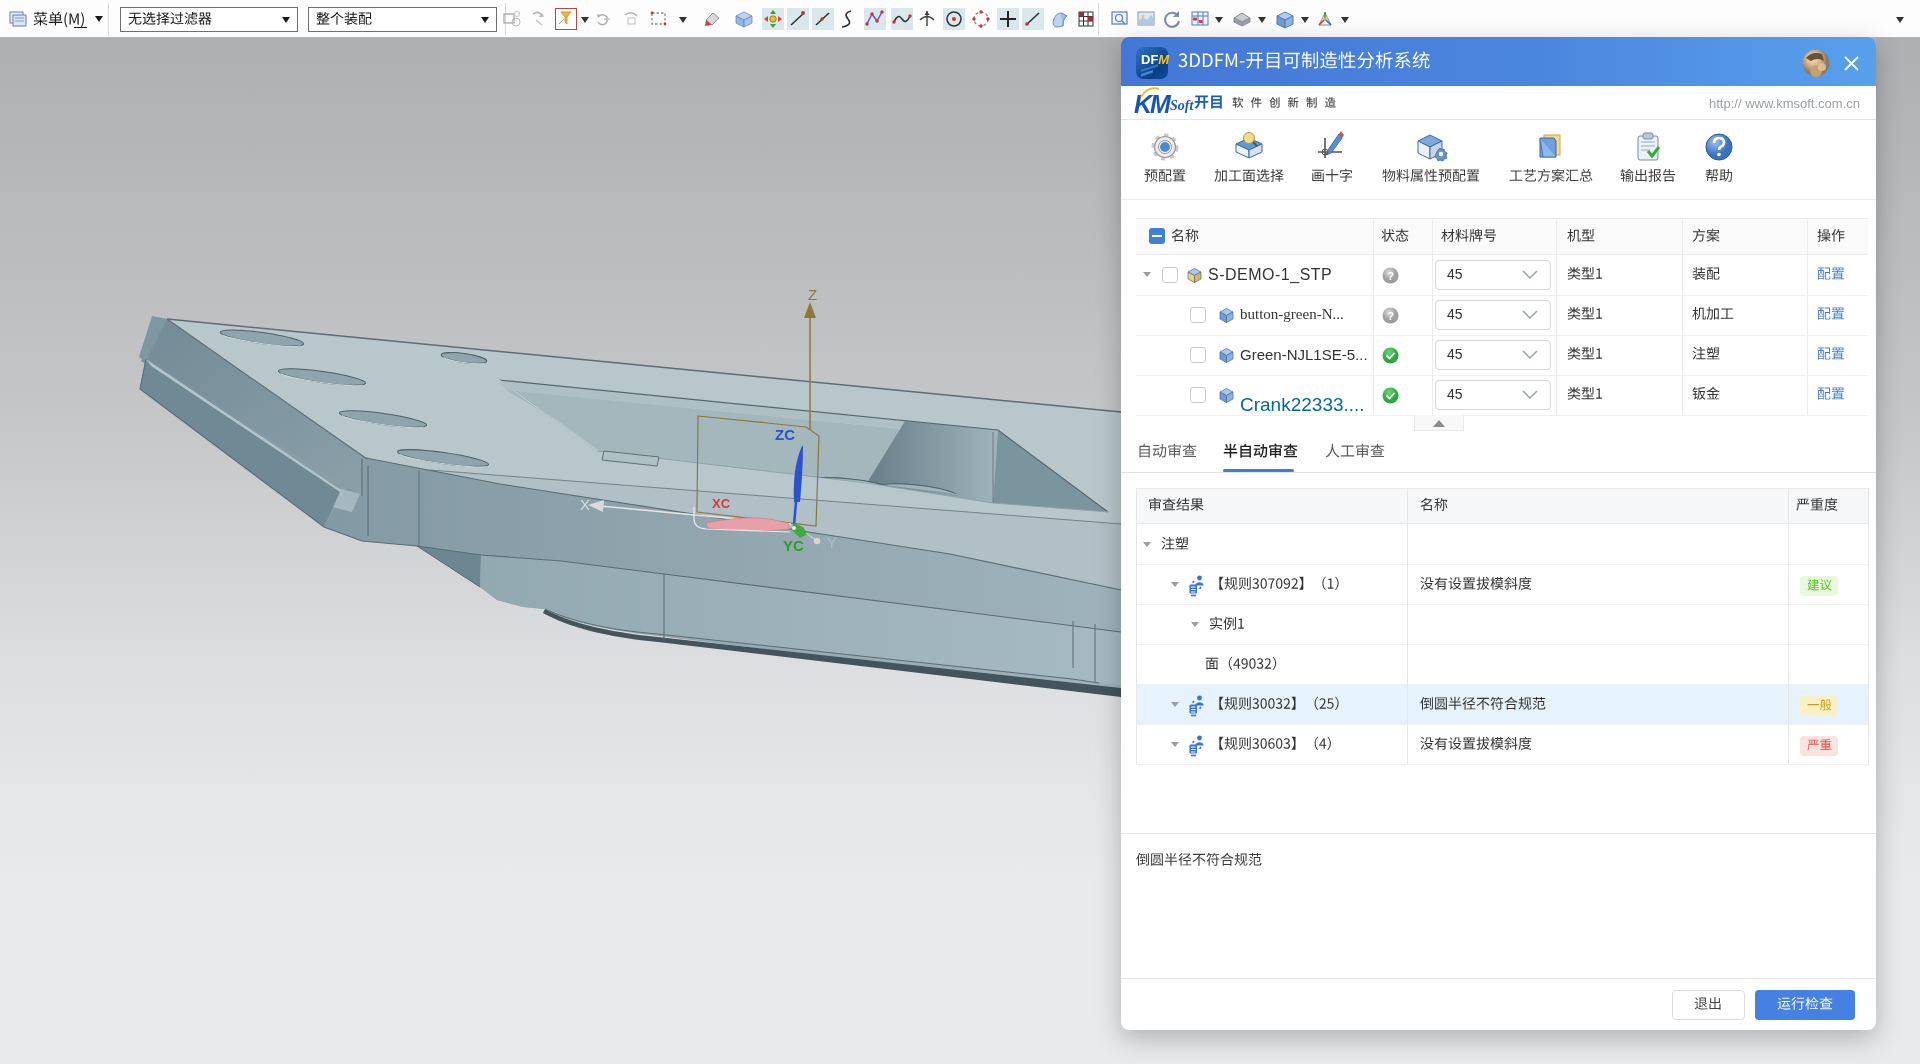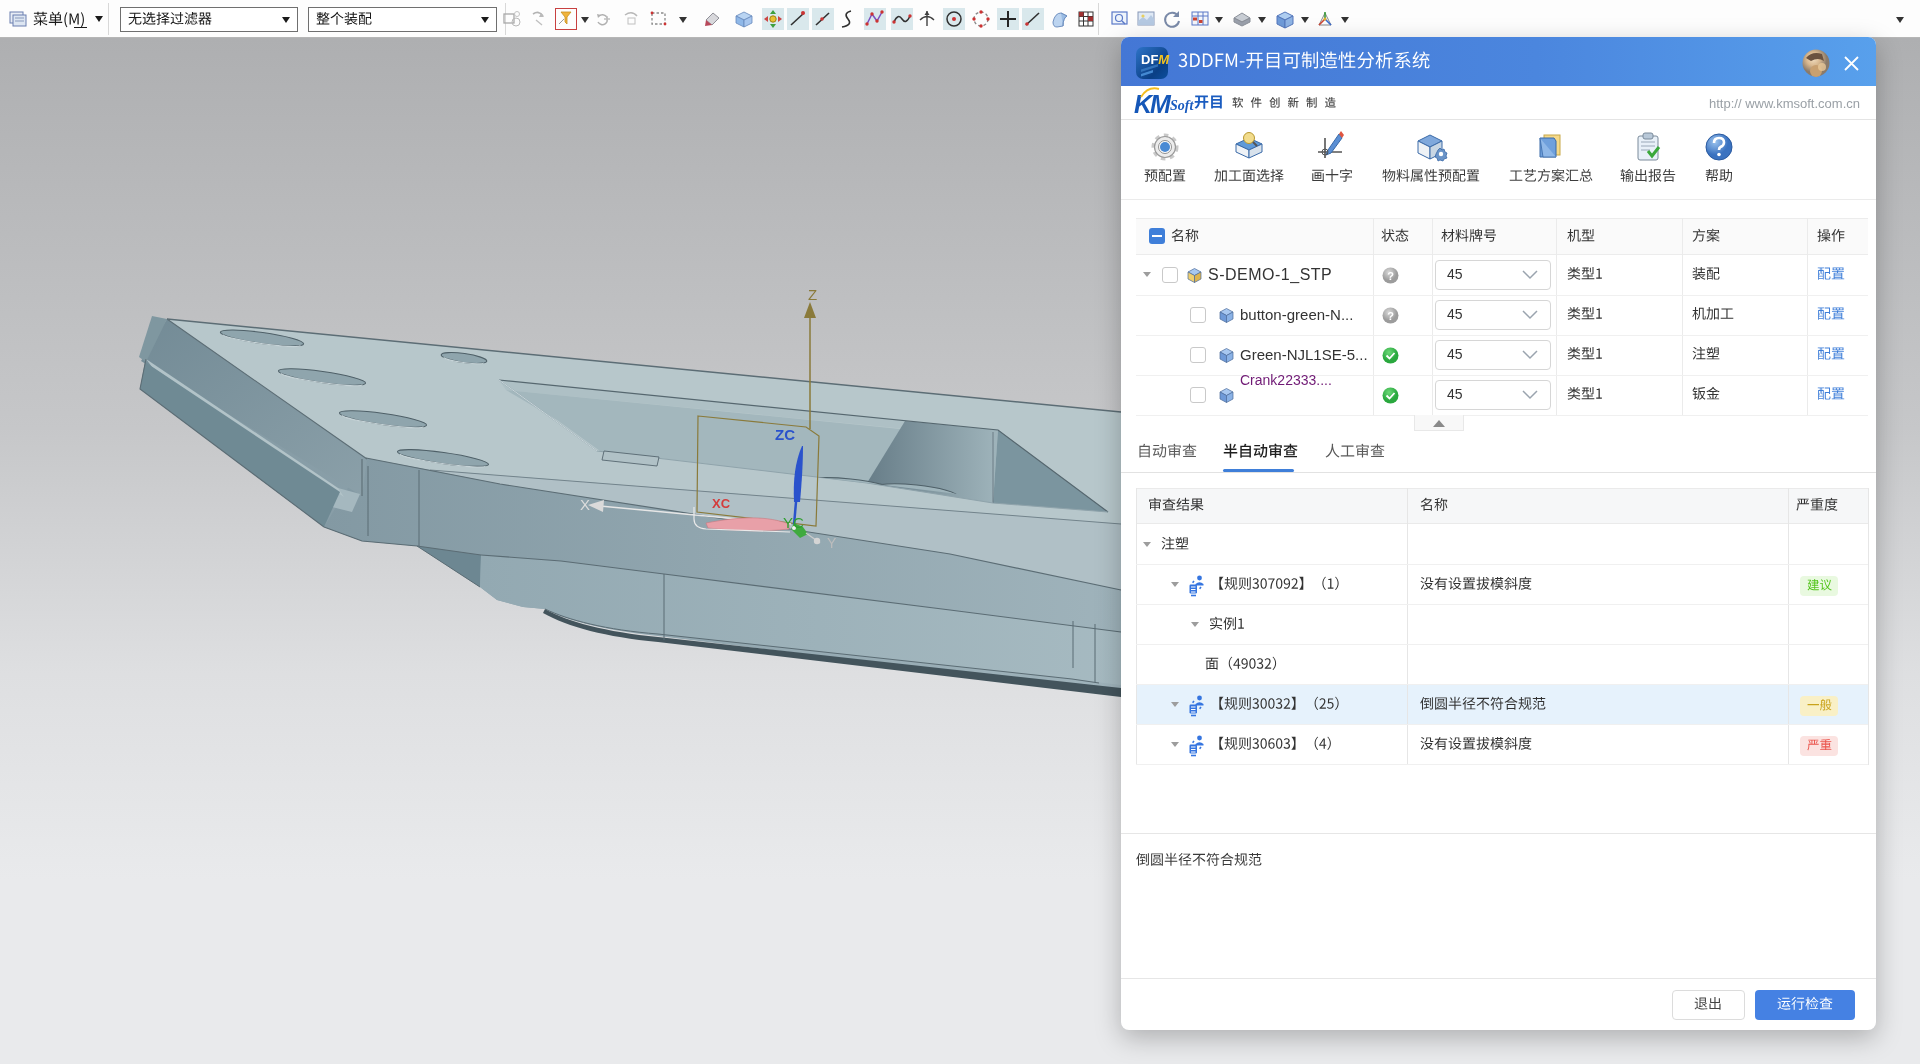--- a/index.html
+++ b/index.html
@@ -277,21 +277,21 @@
     <path d="M794,523 L803,527 L808,534 L800,538 L791,529 Z" fill="#3faa3f"></path>
     <path d="M806,533 L820,543" stroke="#cccccc" stroke-width="1.3"></path>
     <circle cx="817" cy="541" r="3.2" fill="#d4d4d4"></circle>
     <path d="M694,507 L694,519 Q694,528 706,529 L790,532" fill="none" stroke="#e9e9e9" stroke-width="1.2"></path>
     <circle cx="794" cy="528" r="2" fill="#f0f0f0"></circle>
   </svg>
 <div class="abs" style="left:808px;top:286px;color:#8a7a3a;font-size:15px">Z</div>
 <div class="abs" style="left:580px;top:496px;color:#dcdcdc;font-size:15px">X</div>
 <div class="abs" style="left:775px;top:426px;color:#2a52cc;font-size:15px;font-weight:bold">ZC</div>
 <div class="abs" style="left:712px;top:496px;color:#d43c3c;font-size:13px;font-weight:bold">XC</div>
-<div class="abs" style="left:783px;top:514px;color:#2f9e2f;font-size:15px;font-weight:normal">YC</div>
+<div class="abs" style="left:783px;top:537px;color:#2f9e2f;font-size:15px;font-weight:bold">YC</div>
 <div class="abs" style="left:827px;top:535px;color:#bdbdbd;font-size:14px">Y</div>
 <div id="dlg">
     <div id="tbar"></div>
   </div>
 <svg class="t" style="left:1136px;top:47px" width="32" height="32">
     <defs>
       <linearGradient id="dfm" x1="0" y1="0" x2="1" y2="1">
         <stop offset="0" stop-color="#2e74c8"></stop>
         <stop offset=".7" stop-color="#0a3f85"></stop>
         <stop offset="1" stop-color="#0d4f9e"></stop>
@@ -465,21 +465,21 @@
   </svg>
 <svg class="t " style="left:1817.0px;top:268.0px" width="28.0" height="18.2">
     <path transform="translate(0,10.64)" fill="#3f7fd9" d="M7.75 -11.13V-10.12H12.01V-6.72H7.79V-0.64C7.79 0.64 8.19 0.98 9.49 0.98C9.75 0.98 11.55 0.98 11.84 0.98C13.11 0.98 13.42 0.33 13.55 -1.94C13.25 -2.01 12.82 -2.21 12.57 -2.39C12.50 -0.37 12.40 -0.01 11.77 -0.01C11.38 -0.01 9.89 -0.01 9.60 -0.01C8.96 -0.01 8.83 -0.11 8.83 -0.64V-5.71H12.01V-4.76H13.02V-11.13ZM2.00 -2.21H5.88V-0.75H2.00ZM2.00 -2.99V-7.74H2.95V-6.63C2.95 -5.88 2.81 -4.97 2.00 -4.25C2.14 -4.17 2.36 -3.96 2.46 -3.83C3.34 -4.64 3.54 -5.76 3.54 -6.62V-7.74H4.32V-5.09C4.32 -4.42 4.49 -4.29 5.05 -4.29C5.15 -4.29 5.62 -4.29 5.74 -4.29H5.88V-2.99ZM0.79 -11.21V-10.27H2.81V-8.65H1.14V1.06H2.00V0.09H5.88V0.86H6.74V-8.65H5.16V-10.27H7.07V-11.21ZM3.57 -8.65V-10.27H4.39V-8.65ZM4.92 -7.74H5.88V-4.91L5.83 -4.94C5.81 -4.91 5.78 -4.9 5.62 -4.9C5.53 -4.9 5.18 -4.9 5.11 -4.9C4.94 -4.9 4.92 -4.92 4.92 -5.11Z M23.11 -10.47H25.48V-9.21H23.11ZM19.83 -10.47H22.14V-9.21H19.83ZM16.64 -10.47H18.87V-9.21H16.64ZM16.66 -5.97V-0.08H14.79V0.70H27.23V-0.08H25.31V-5.97H20.93L21.12 -6.80H26.90V-7.63H21.28L21.43 -8.44H26.53V-11.22H15.63V-8.44H20.35L20.24 -7.63H14.95V-6.80H20.10L19.93 -5.97ZM17.66 -0.08V-0.95H24.27V-0.08ZM17.66 -3.85H24.27V-3.03H17.66ZM17.66 -4.48V-5.26H24.27V-4.48ZM17.66 -2.40H24.27V-1.58H17.66Z"></path>
   </svg>
 <div class="chk" style="left:1190px;top:307px"></div>
 <svg class="t" style="left:1218px;top:307px" width="17" height="17">
     <path d="M2 5 l6.5 -3.5 6.5 3.5 -6.5 3.5 z" fill="#a8c8f0" stroke="#4a6a9a" stroke-width=".7"></path>
     <path d="M2 5 v7 l6.5 3.5 v-7 z" fill="#6f9ad8" stroke="#4a6a9a" stroke-width=".7"></path>
     <path d="M15 5 v7 l-6.5 3.5 v-7 z" fill="#8ab2e6" stroke="#4a6a9a" stroke-width=".7"></path>
   </svg>
-<div class="abs" style="left:1240px;top:306px;font-size:15px;color:#333;font-family:Liberation Sans, sans-serif">button-green-N...</div>
+<div class="abs" style="left:1240px;top:306px;font-size:15px;color:#333;font-family:Liberation Serif, serif">button-green-N...</div>
 <svg class="t" style="left:1382px;top:307px" width="17" height="17">
     <defs>
       <radialGradient id="q1382" cx=".4" cy=".3">
         <stop offset="0" stop-color="#d8d8d8"></stop>
         <stop offset="1" stop-color="#9c9c9c"></stop>
       </radialGradient>
     </defs>
     <circle cx="8.5" cy="8.5" r="8" fill="url(#q1382)"></circle>
     <text x="8.5" y="12.5" text-anchor="middle" font-size="11" font-weight="bold" fill="#fff" font-family="Liberation Sans">?</text>
   </svg>
@@ -527,21 +527,21 @@
   </svg>
 <svg class="t " style="left:1817.0px;top:348.0px" width="28.0" height="18.2">
     <path transform="translate(0,10.64)" fill="#3f7fd9" d="M7.75 -11.13V-10.12H12.01V-6.72H7.79V-0.64C7.79 0.64 8.19 0.98 9.49 0.98C9.75 0.98 11.55 0.98 11.84 0.98C13.11 0.98 13.42 0.33 13.55 -1.94C13.25 -2.01 12.82 -2.21 12.57 -2.39C12.50 -0.37 12.40 -0.01 11.77 -0.01C11.38 -0.01 9.89 -0.01 9.60 -0.01C8.96 -0.01 8.83 -0.11 8.83 -0.64V-5.71H12.01V-4.76H13.02V-11.13ZM2.00 -2.21H5.88V-0.75H2.00ZM2.00 -2.99V-7.74H2.95V-6.63C2.95 -5.88 2.81 -4.97 2.00 -4.25C2.14 -4.17 2.36 -3.96 2.46 -3.83C3.34 -4.64 3.54 -5.76 3.54 -6.62V-7.74H4.32V-5.09C4.32 -4.42 4.49 -4.29 5.05 -4.29C5.15 -4.29 5.62 -4.29 5.74 -4.29H5.88V-2.99ZM0.79 -11.21V-10.27H2.81V-8.65H1.14V1.06H2.00V0.09H5.88V0.86H6.74V-8.65H5.16V-10.27H7.07V-11.21ZM3.57 -8.65V-10.27H4.39V-8.65ZM4.92 -7.74H5.88V-4.91L5.83 -4.94C5.81 -4.91 5.78 -4.9 5.62 -4.9C5.53 -4.9 5.18 -4.9 5.11 -4.9C4.94 -4.9 4.92 -4.92 4.92 -5.11Z M23.11 -10.47H25.48V-9.21H23.11ZM19.83 -10.47H22.14V-9.21H19.83ZM16.64 -10.47H18.87V-9.21H16.64ZM16.66 -5.97V-0.08H14.79V0.70H27.23V-0.08H25.31V-5.97H20.93L21.12 -6.80H26.90V-7.63H21.28L21.43 -8.44H26.53V-11.22H15.63V-8.44H20.35L20.24 -7.63H14.95V-6.80H20.10L19.93 -5.97ZM17.66 -0.08V-0.95H24.27V-0.08ZM17.66 -3.85H24.27V-3.03H17.66ZM17.66 -4.48V-5.26H24.27V-4.48ZM17.66 -2.40H24.27V-1.58H17.66Z"></path>
   </svg>
 <div class="chk" style="left:1190px;top:387px"></div>
 <svg class="t" style="left:1218px;top:387px" width="17" height="17">
     <path d="M2 5 l6.5 -3.5 6.5 3.5 -6.5 3.5 z" fill="#a8c8f0" stroke="#4a6a9a" stroke-width=".7"></path>
     <path d="M2 5 v7 l6.5 3.5 v-7 z" fill="#6f9ad8" stroke="#4a6a9a" stroke-width=".7"></path>
     <path d="M15 5 v7 l-6.5 3.5 v-7 z" fill="#8ab2e6" stroke="#4a6a9a" stroke-width=".7"></path>
   </svg>
-<div class="abs" style="left:1240px;top:372px;font-size:14px;color:#701a75;font-family:'Liberation Sans',sans-serif">Crank22333....</div>
+<div class="abs" style="left:1240px;top:394px;font-size:19px;color:#0369a1;font-family:'Liberation Sans',sans-serif">Crank22333....</div>
 <svg class="t" style="left:1382px;top:387px" width="17" height="17">
     <defs>
       <radialGradient id="g1382" cx=".4" cy=".3">
         <stop offset="0" stop-color="#6cd878"></stop>
         <stop offset="1" stop-color="#2aa83e"></stop>
       </radialGradient>
     </defs>
     <circle cx="8.5" cy="8.5" r="8" fill="url(#g1382)"></circle>
     <path d="M4.5 8.5 l3 3 5 -5.5" fill="none" stroke="#fff" stroke-width="1.8"></path>
   </svg>

